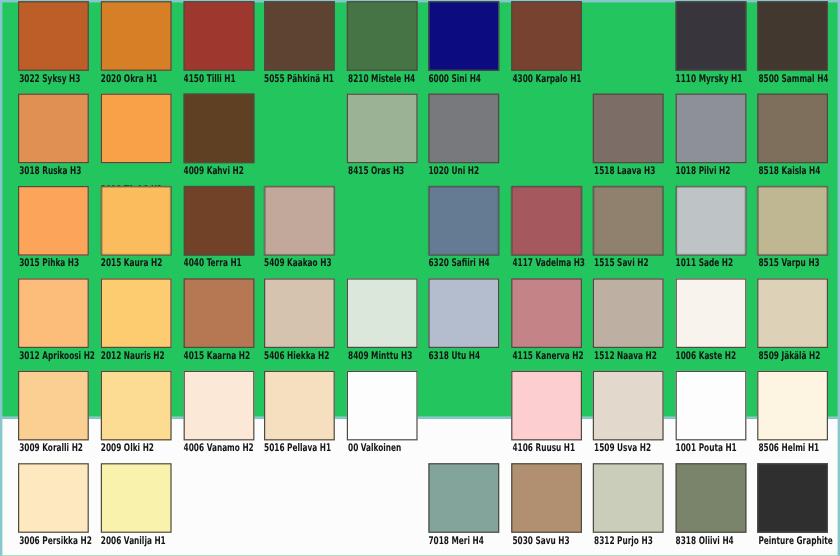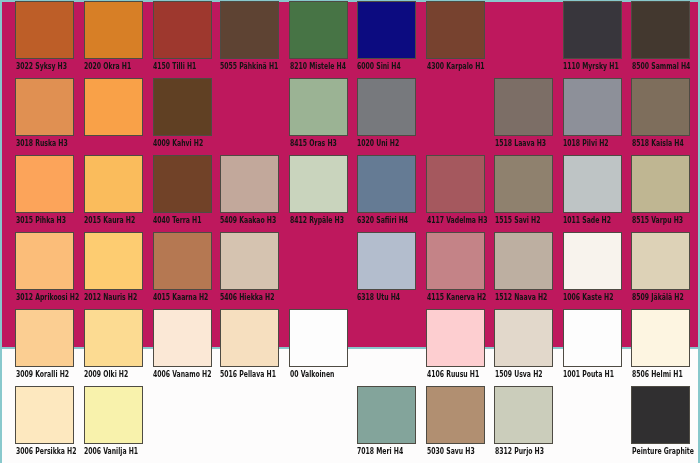--- a/index.html
+++ b/index.html
@@ -1,19 +1,19 @@
 <!DOCTYPE html>
 <html><head>
 <meta charset="utf-8">
 <title>Paint colour chart</title>
 <style>
   html,body{margin:0;padding:0;}
   body{width:700px;height:463px;overflow:hidden;background:#FDFCFC;
        font-family:"Liberation Sans",sans-serif;}
-  #chart{position:relative;width:700px;height:349px;background:#be185d;}
+  #chart{position:relative;width:700px;height:349px;background:#22c55e;}
   .edge{position:absolute;background:#88C8CC;}
   #edge-left{left:0;top:0;width:2px;height:463px;}
   #edge-right{right:0;top:0;width:2px;height:463px;}
   #edge-top{left:0;top:0;width:700px;height:2px;}
   #edge-bottom{left:0;bottom:0;width:700px;height:2px;}
   .cell{position:absolute;}
   .sw{width:59.0px;border:1px solid #4E4B43;box-sizing:border-box;}
   .lbw{position:relative;height:10px;overflow:visible;}
   .lb{position:absolute;left:0.4px;top:0;display:block;white-space:nowrap;
       font-family:"DejaVu Sans",sans-serif;font-stretch:condensed;
@@ -147,26 +147,20 @@
    <div class="lbw" style="margin-top:3.00px">
         <span class="lb">4040 Terra H1</span>
       </div>
   </div>
   <div class="cell" style="left:220.00px;top:154.60px">
    <div class="sw" style="height: 58.5px; background-color: rgb(194, 168, 155);"></div>
    <div class="lbw" style="margin-top:3.00px">
         <span class="lb">5409 Kaakao H3</span>
       </div>
   </div>
-  <div class="cell" style="left:289.30px;top:154.60px">
-   <div class="sw" style="height: 58.5px; background-color: rgb(201, 212, 189);"></div>
-   <div class="lbw" style="margin-top:3.00px">
-        <span class="lb">8412 Rypäle H3</span>
-      </div>
-  </div>
   <div class="cell" style="left:357.00px;top:154.60px">
    <div class="sw" style="height: 58.5px; background-color: rgb(101, 123, 148);"></div>
    <div class="lbw" style="margin-top:3.00px">
         <span class="lb">6320 Safiiri H4</span>
       </div>
   </div>
   <div class="cell" style="left:426.40px;top:154.60px">
    <div class="sw" style="height: 58.5px; background-color: rgb(165, 88, 94);"></div>
    <div class="lbw" style="margin-top:3.00px">
         <span class="lb">4117 Vadelma H3</span>
@@ -207,20 +201,26 @@
    <div class="lbw" style="margin-top:3.00px">
         <span class="lb">4015 Kaarna H2</span>
       </div>
   </div>
   <div class="cell" style="left:220.00px;top:231.60px">
    <div class="sw" style="height: 58.5px; background-color: rgb(213, 195, 176);"></div>
    <div class="lbw" style="margin-top:3.00px">
         <span class="lb">5406 Hiekka H2</span>
       </div>
   </div>
+  <div class="cell" style="left:289.30px;top:231.60px">
+   <div class="sw" style="height: 58.5px; background-color: rgb(219, 231, 218);"></div>
+   <div class="lbw" style="margin-top:3.00px">
+        <span class="lb">8409 Minttu H3</span>
+      </div>
+  </div>
   <div class="cell" style="left:357.00px;top:231.60px">
    <div class="sw" style="height: 58.5px; background-color: rgb(179, 189, 205);"></div>
    <div class="lbw" style="margin-top:3.00px">
         <span class="lb">6318 Utu H4</span>
       </div>
   </div>
   <div class="cell" style="left:426.40px;top:231.60px">
    <div class="sw" style="height: 58.5px; background-color: rgb(196, 131, 135);"></div>
    <div class="lbw" style="margin-top:3.00px">
         <span class="lb">4115 Kanerva H2</span>
@@ -319,20 +319,26 @@
   <div class="cell" style="left:426.40px;top:385.70px">
    <div class="sw" style="height: 58px; background-color: rgb(177, 143, 113);"></div>
    <div class="lbw" style="margin-top:3.50px">
         <span class="lb">5030 Savu H3</span>
       </div>
   </div>
   <div class="cell" style="left:494.30px;top:385.70px">
    <div class="sw" style="height: 58px; background-color: rgb(203, 205, 187);"></div>
    <div class="lbw" style="margin-top:3.50px">
         <span class="lb">8312 Purjo H3</span>
+      </div>
+  </div>
+  <div class="cell" style="left:562.60px;top:385.70px">
+   <div class="sw" style="height: 58px; background-color: rgb(122, 132, 106);"></div>
+   <div class="lbw" style="margin-top:3.50px">
+        <span class="lb">8318 Oliivi H4</span>
       </div>
   </div>
   <div class="cell" style="left:631.20px;top:385.70px">
    <div class="sw" style="height: 58px; background-color: rgb(48, 47, 48);"></div>
    <div class="lbw" style="margin-top:3.50px">
         <span class="lb">Peinture Graphite</span>
       </div>
   </div>
 </div>
 

